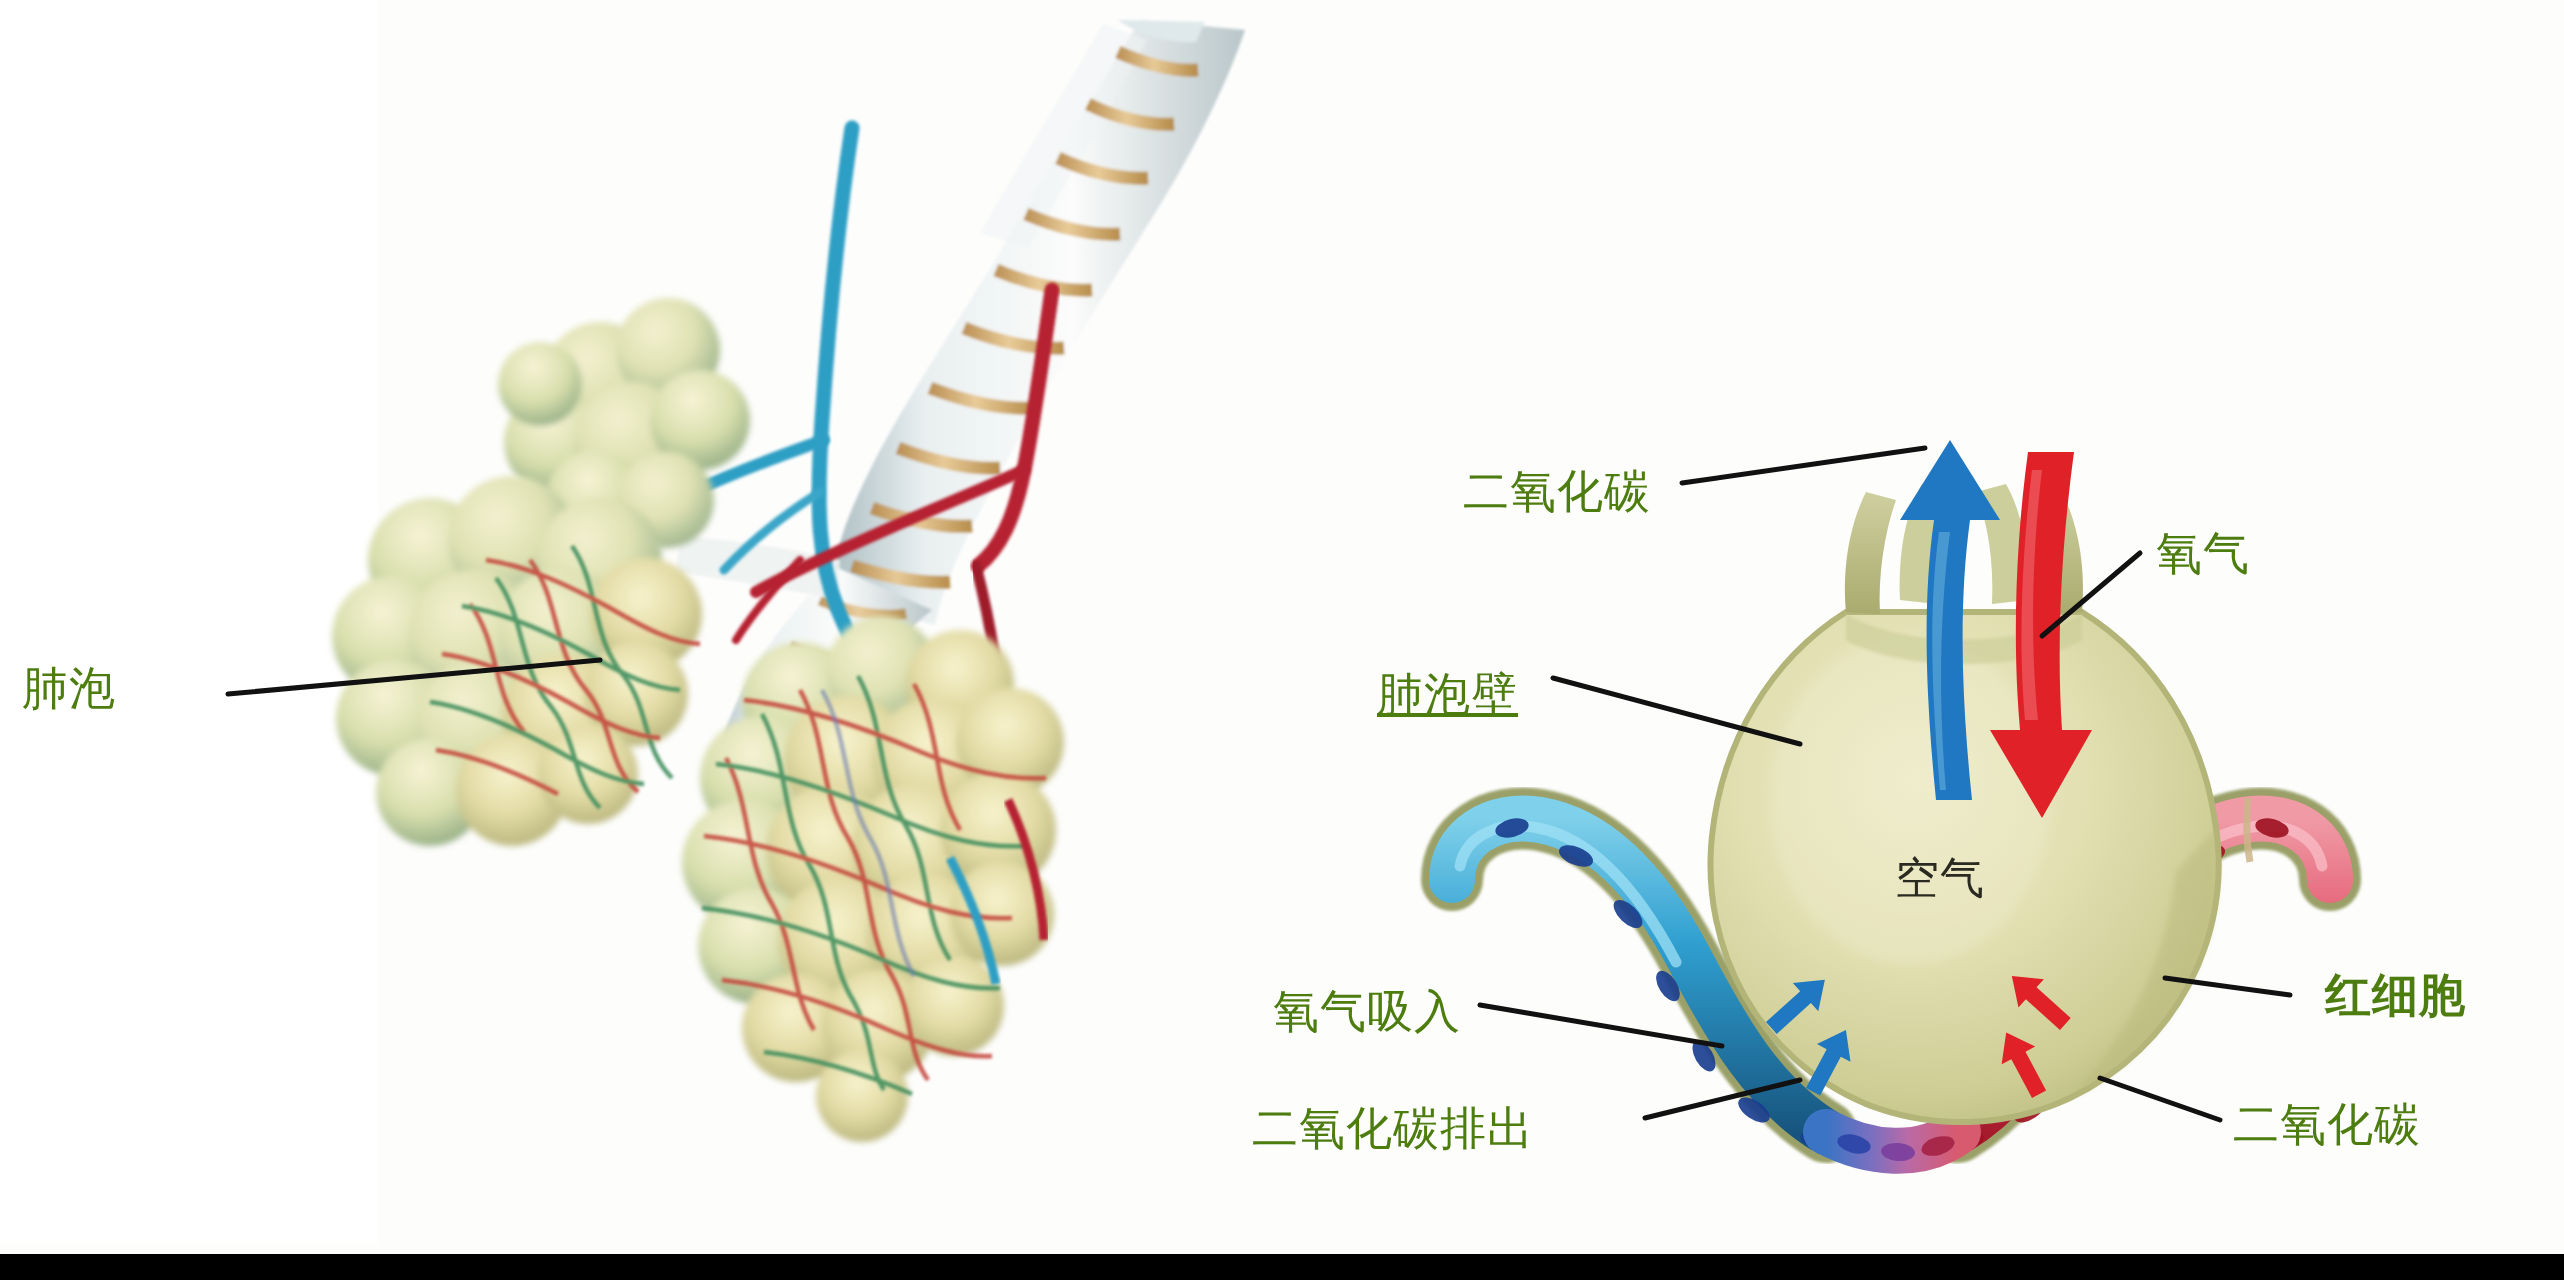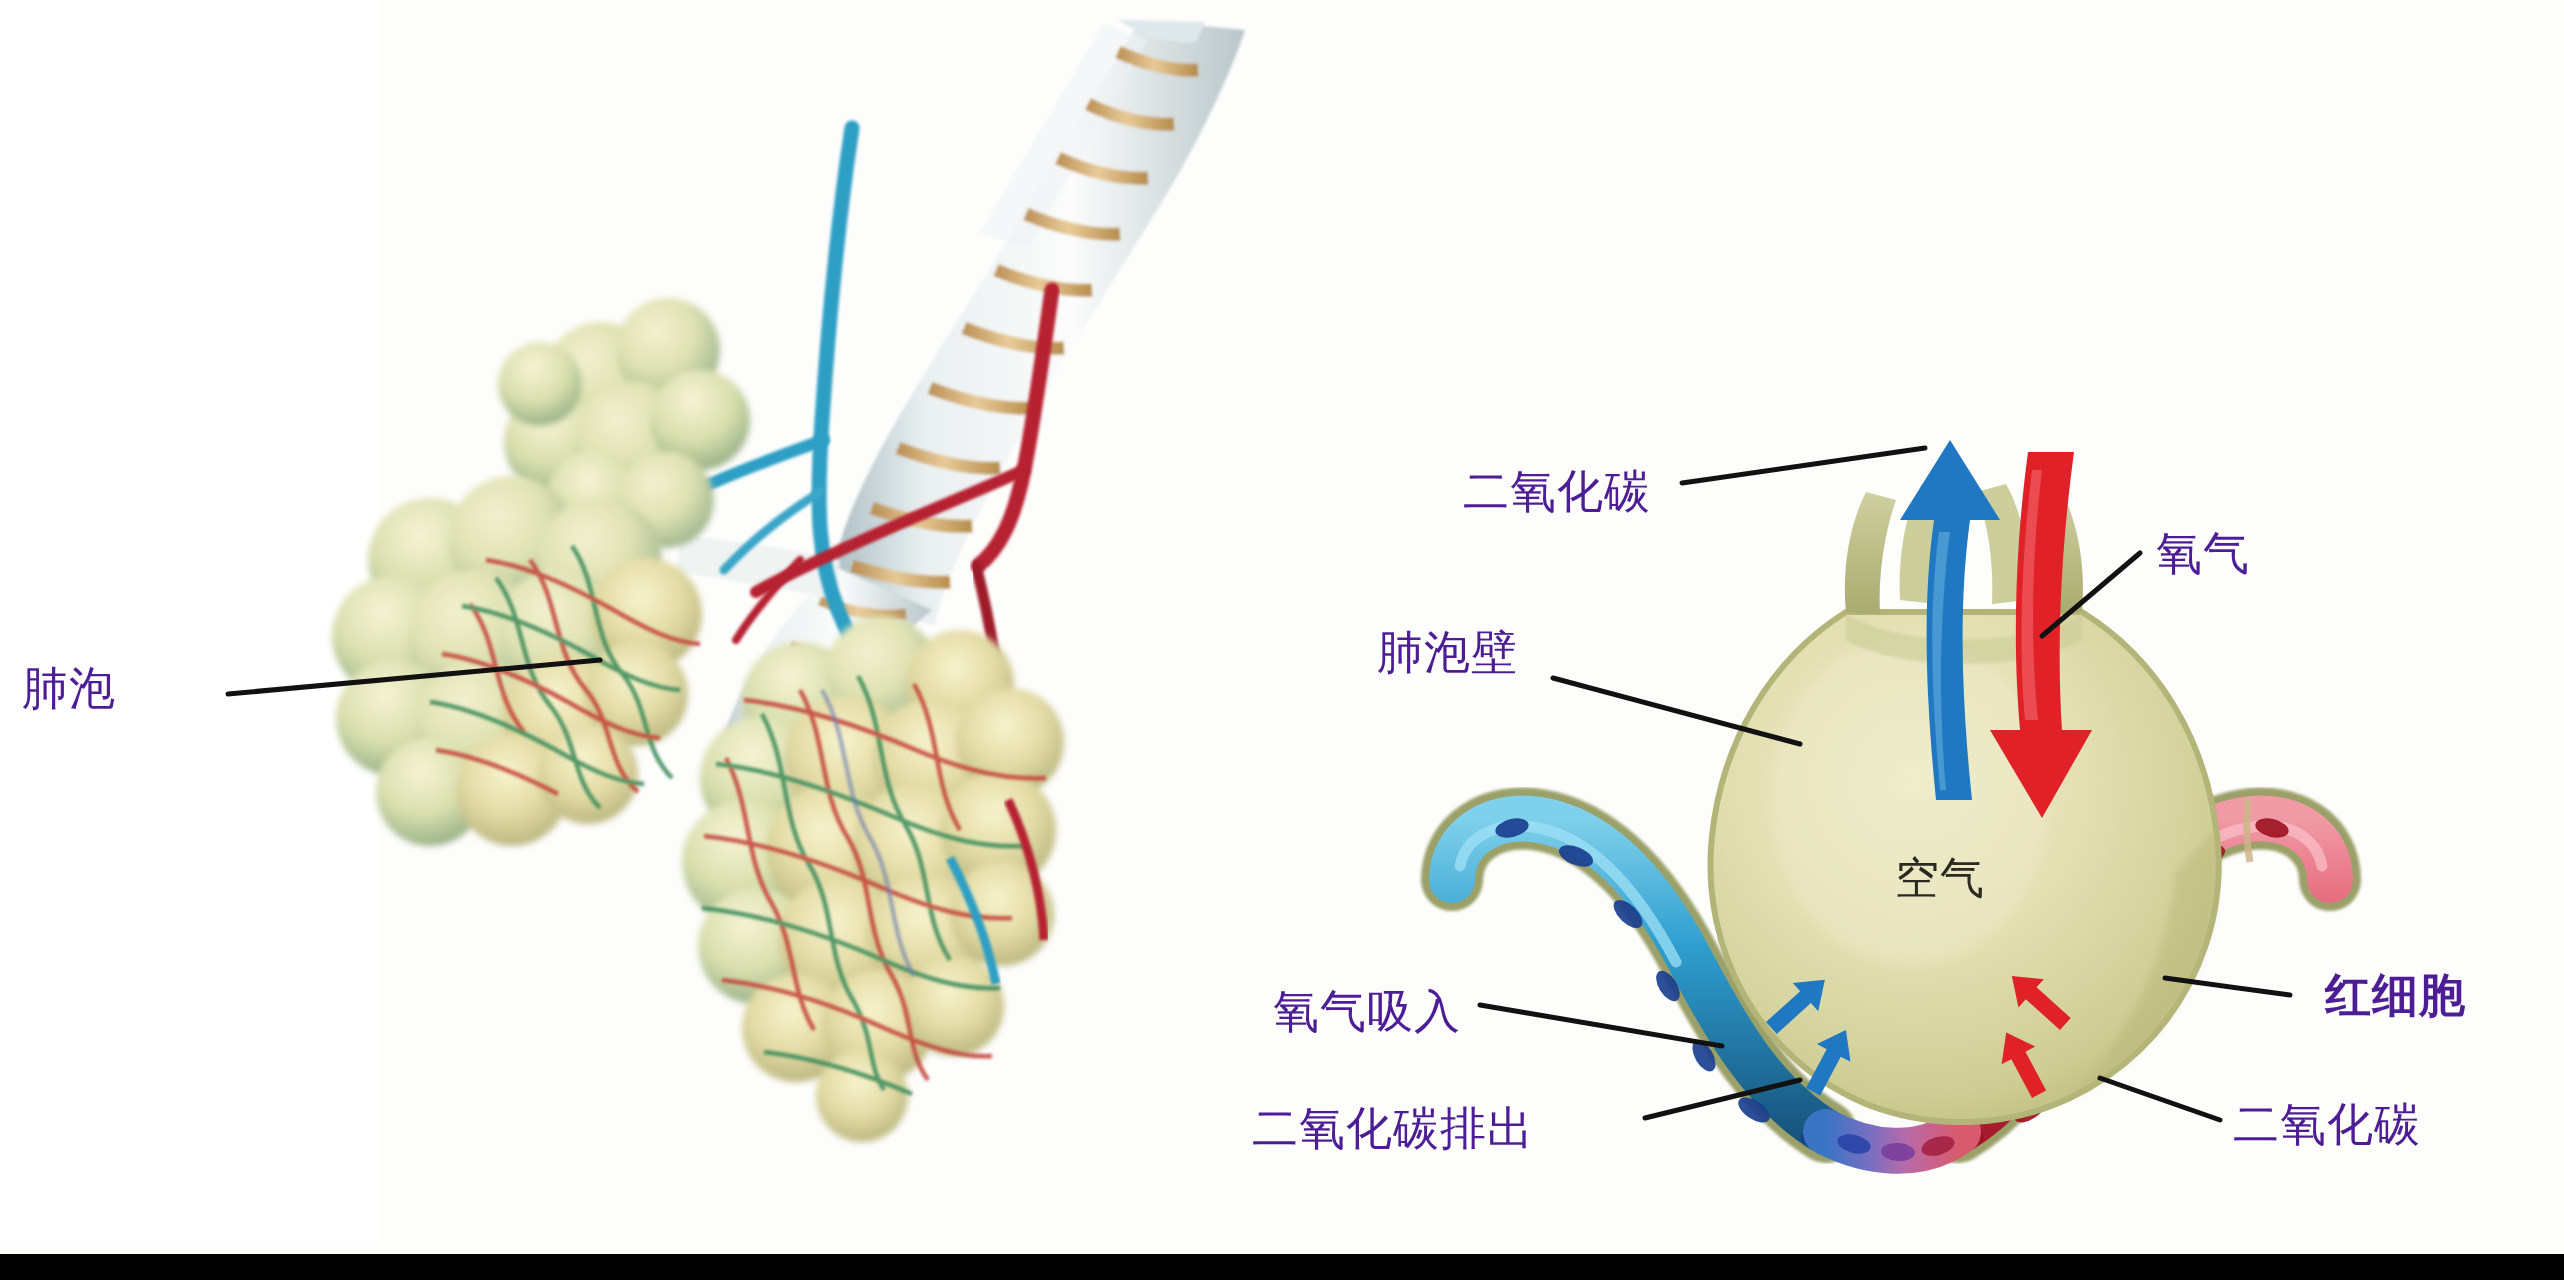--- a/index.html
+++ b/index.html
@@ -20,21 +20,21 @@
     background:#000000;
   }
   .faint-panel {
     position:absolute; left:0; top:0;
     width:378px; height:1243px;
     background:#ffffff;
   }
   svg.layer { position:absolute; left:0; top:0; width:2564px; height:1280px; }
   .lbl {
     position:absolute;
-    color:#4c1d95;
+    color:#4d7c0f;
     font-size:46px;
     line-height:1;
     white-space:nowrap;
     letter-spacing:1px;
   }
   .lbl-air { font-size:44px; color:#2a2a20; }
 </style>
 </head>
 <body>
 
@@ -374,21 +374,21 @@
       </g>
     </g>
   </svg>
 
   <div class="lbl" style="left:22px; top:665px;text-align:right;">肺泡</div>
 
   <div class="lbl" style="left:1463px; top:468px;">二氧化碳</div>
 
   <div class="lbl" style="left:2156px; top:530px;">氧气</div>
 
-  <div class="lbl" style="left:1377px; top:629px;">肺泡壁</div>
+  <div class="lbl" style="left:1377px; top:671px;text-decoration:underline;">肺泡壁</div>
 
   <div class="lbl lbl-air" style="left:1895px; top:856px;">空气</div>
 
   <div class="lbl" style="left:1273px; top:988px;">氧气吸入</div>
 
   <div class="lbl" style="left:2325px; top:972px;font-weight:bold;">红细胞</div>
 
   <div class="lbl" style="left:1252px; top:1105px;">二氧化碳排出</div>
 
   <div class="lbl" style="left:2233px; top:1101px;">二氧化碳</div>

